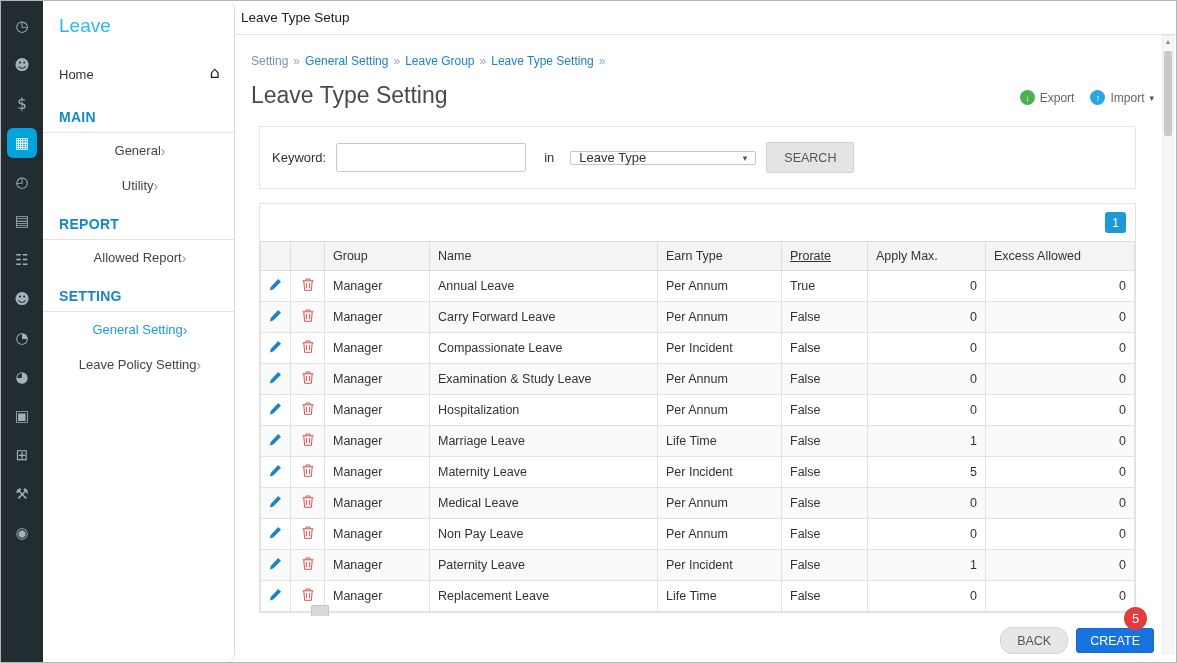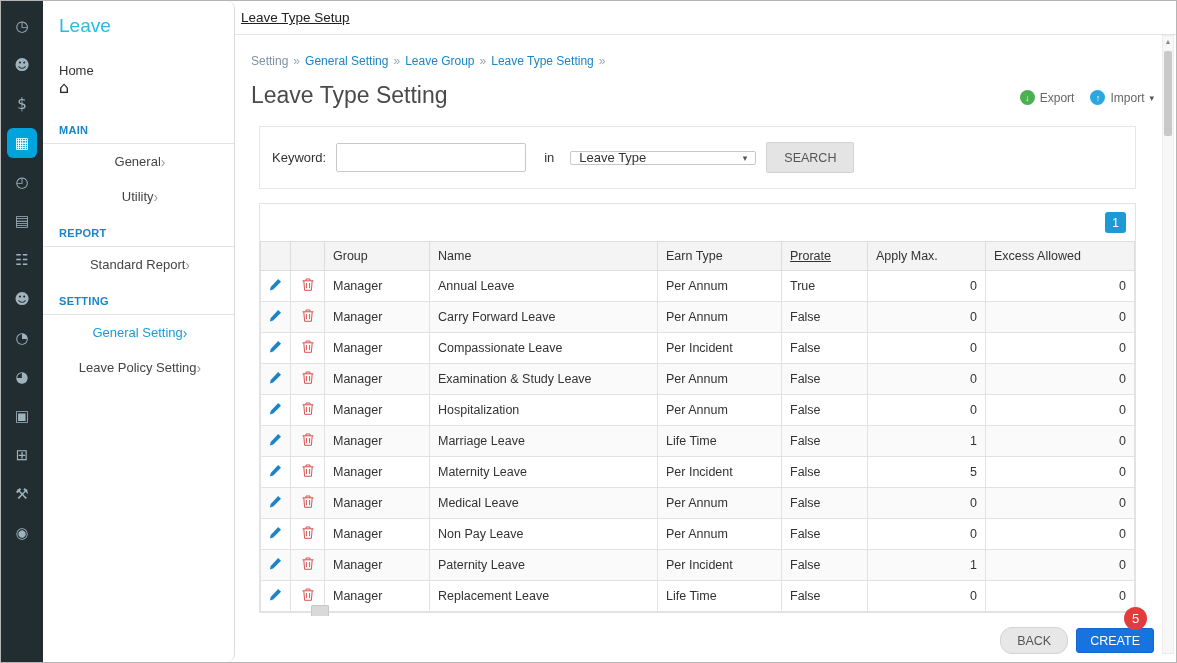--- a/index.html
+++ b/index.html
@@ -9,30 +9,30 @@
   .page { position:relative; width:1177px; height:663px; border:1px solid #b5b5b5; display:flex; overflow:hidden; background:#fff; }
 
   
   .iconbar { width:42px; background:#222d32; display:flex; flex-direction:column; align-items:center; padding-top:10px; gap:9px; flex-shrink:0; font-family:"DejaVu Sans", sans-serif; }
   .icon-item { width:30px; height:30px; display:flex; align-items:center; justify-content:center; color:#9fb3bd; font-size:15px; border-radius:6px; cursor:pointer; flex-shrink:0; }
   .icon-item.active { background:#00a3dc; color:#fff; }
 
   
   .menubar { width:192px; background:#fff; border-right:1px solid #dcdcdc; flex-shrink:0;border-radius:8px; }
   .menu-title { color:#29b9e8; font-size:19px; padding:14px 16px 18px; }
-  .menu-home { display:flex; justify-content:space-between; align-items:flex-start; padding:8px 14px 14px 16px; font-size:13px; color:#333; cursor:pointer;flex-direction:column; }
+  .menu-home { display:flex; justify-content:space-between; align-items:flex-end; padding:8px 14px 14px 16px; font-size:13px; color:#333; cursor:pointer; }
   .home-icon { font-size:16px; color:#222; font-family:"DejaVu Sans", sans-serif; }
-  .menu-section-header { color:#1787c9; font-size:11px; font-weight:bold; letter-spacing:.3px; padding:13px 16px 7px; border-bottom:1px solid #e3e3e3; }
+  .menu-section-header { color:#1787c9; font-size:14px; font-weight:bold; letter-spacing:.3px; padding:13px 16px 7px; border-bottom:1px solid #e3e3e3; }
   .menu-item { display:flex; justify-content:center; align-items:center; padding:10px 13px 10px 16px; font-size:13px; color:#444; cursor:pointer; }
   .menu-item .chev { color:#999; font-size:14px; line-height:1; }
   .menu-item.active, .menu-item.active .chev { color:#1c9ad6; }
 
   
   .content { position:relative; flex:1; background:#fff; overflow:hidden; }
-  .window-title { font-size:13.5px; color:#222; padding:9px 0 9px 6px; border-bottom:1px solid #e4e4e4;text-decoration:underline; }
+  .window-title { font-size:13.5px; color:#222; padding:9px 0 9px 6px; border-bottom:1px solid #e4e4e4; }
   .content-inner { padding:10px 22px 0 16px; }
 
   .breadcrumb { font-size:12px; margin:9px 0 14px; }
   .breadcrumb .crumb { color:#1c84c6; cursor:pointer; }
   .breadcrumb .crumb.plain { color:#7d91a5; }
   .breadcrumb .sep { color:#9aa7b0; margin:0 5px; }
 
   .title-row { display:flex; justify-content:space-between; align-items:flex-end; margin-bottom:17px; }
   .page-title { font-size:23px; font-weight:400; color:#4a4a4a; }
   .export-import { display:flex; gap:16px; align-items:center; font-size:12px; color:#666; padding-bottom:4px; }
@@ -113,21 +113,21 @@
             <div class="menu-item">
     <span class="mi-label">Utility</span>
     <span class="chev">›</span>
   </div>
           </div>
   </div>
         <div class="menu-section">
     <div class="menu-section-header">REPORT</div>
     <div class="menu-section-items">
             <div class="menu-item">
-    <span class="mi-label">Standard Report</span>
+    <span class="mi-label">Allowed Report</span>
     <span class="chev">›</span>
   </div>
           </div>
   </div>
         <div class="menu-section">
     <div class="menu-section-header">SETTING</div>
     <div class="menu-section-items">
             <div class="menu-item active">
     <span class="mi-label">General Setting</span>
     <span class="chev">›</span>

